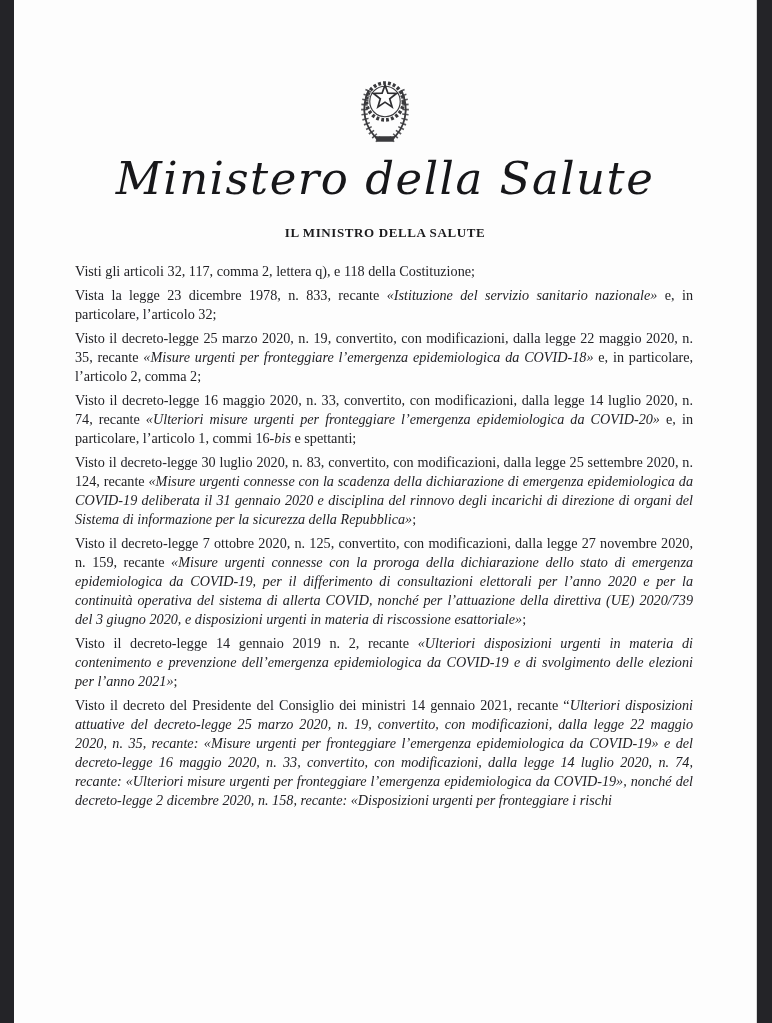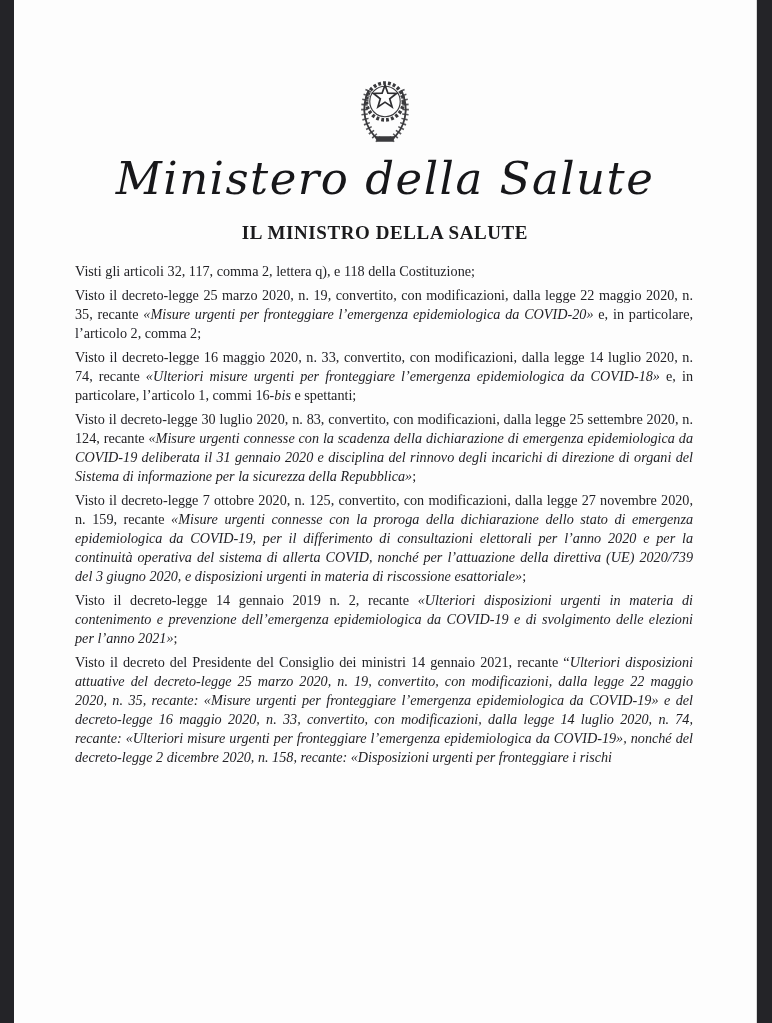--- a/index.html
+++ b/index.html
@@ -5,21 +5,21 @@
   html,body{margin:0;padding:0;background:#1c1c20;}
   .screen{position:relative;width:772px;height:1023px;margin:0 auto;display:flex;background:#fdfdfd;overflow:hidden;}
   .side-border{background:#242428;flex:0 0 auto;}
   .side-border.left{width:14px;}
   .side-border.right{width:15px;border-left:1px solid #d8d8d8;}
   .page{flex:1 1 auto;background:#fdfdfd;display:flex;flex-direction:column;align-items:center;}
   .emblem-wrap{margin-top:66px;height:78px;display:flex;justify-content:center;}
   .script-title{margin-top:6px;font-family:"DejaVu Serif",serif;font-style:italic;font-weight:400;
     font-size:45px;line-height:58px;letter-spacing:1.5px;color:#17171a;white-space:nowrap;}
   .doc-heading{margin-top:16px;font-family:"Liberation Serif",serif;font-weight:700;
-    font-size:19px;line-height:17px;letter-spacing:0.6px;color:#1b1b1d;}
+    font-size:13px;line-height:17px;letter-spacing:0.6px;color:#1b1b1d;}
   .doc-body{margin-top:21px;width:100%;box-sizing:border-box;padding:0 52px 0 61px;}
   p.para{margin:0 11px 5px 0;font-family:"Liberation Serif",serif;font-size:14.2px;line-height:19px;
     text-align:justify;color:#222226;}
   p.para .it{font-style:italic;}
   svg .ln{fill:none;stroke:#3a3a3d;}
 </style>
 </head>
 <body>
 
 <div class="screen">
@@ -43,22 +43,23 @@
         <path d="M30,99 L60,99 L56,107 L34,107 Z" fill="#3a3a3d"></path>
       </svg>
     </div>
 
     <div class="script-title">Ministero della Salute</div>
 
     <div class="doc-heading">IL MINISTRO DELLA SALUTE</div>
 
     <div class="doc-body">
         <p class="para"><span>Visti gli articoli 32, 117, comma 2, lettera q), e 118 della Costituzione;</span></p>
-        <p class="para"><span>Visto il decreto-legge 25 marzo 2020, n. 19, convertito, con modificazioni, dalla legge 22 maggio 2020, n. 35, recante </span><span class="it">«Misure urgenti per fronteggiare l’emergenza epidemiologica da COVID-20»</span><span> e, in particolare, l’articolo 2, comma 2;</span></p>
-        <p class="para"><span>Visto il decreto-legge 16 maggio 2020, n. 33, convertito, con modificazioni, dalla legge 14 luglio 2020, n. 74, recante </span><span class="it">«Ulteriori misure urgenti per fronteggiare l’emergenza epidemiologica da COVID-18»</span><span> e, in particolare, l’articolo 1, commi 16-</span><span class="it">bis</span><span> e spettanti;</span></p>
+        <p class="para"><span>Vista la legge 23 dicembre 1978, n. 833, recante </span><span class="it">«Istituzione del servizio sanitario nazionale»</span><span> e, in particolare, l’articolo 32;</span></p>
+        <p class="para"><span>Visto il decreto-legge 25 marzo 2020, n. 19, convertito, con modificazioni, dalla legge 22 maggio 2020, n. 35, recante </span><span class="it">«Misure urgenti per fronteggiare l’emergenza epidemiologica da COVID-18»</span><span> e, in particolare, l’articolo 2, comma 2;</span></p>
+        <p class="para"><span>Visto il decreto-legge 16 maggio 2020, n. 33, convertito, con modificazioni, dalla legge 14 luglio 2020, n. 74, recante </span><span class="it">«Ulteriori misure urgenti per fronteggiare l’emergenza epidemiologica da COVID-20»</span><span> e, in particolare, l’articolo 1, commi 16-</span><span class="it">bis</span><span> e spettanti;</span></p>
         <p class="para"><span>Visto il decreto-legge 30 luglio 2020, n. 83, convertito, con modificazioni, dalla legge 25 settembre 2020, n. 124, recante </span><span class="it">«Misure urgenti connesse con la scadenza della dichiarazione di emergenza epidemiologica da COVID-19 deliberata il 31 gennaio 2020 e disciplina del rinnovo degli incarichi di direzione di organi del Sistema di informazione per la sicurezza della Repubblica»</span><span>;</span></p>
         <p class="para"><span>Visto il decreto-legge 7 ottobre 2020, n. 125, convertito, con modificazioni, dalla legge 27 novembre 2020, n. 159, recante </span><span class="it">«Misure urgenti connesse con la proroga della dichiarazione dello stato di emergenza epidemiologica da COVID-19, per il differimento di consultazioni elettorali per l’anno 2020 e per la continuità operativa del sistema di allerta COVID, nonché per l’attuazione della direttiva (UE) 2020/739 del 3 giugno 2020, e disposizioni urgenti in materia di riscossione esattoriale»</span><span>;</span></p>
         <p class="para"><span>Visto il decreto-legge 14 gennaio 2019 n. 2, recante </span><span class="it">«Ulteriori disposizioni urgenti in materia di contenimento e prevenzione dell’emergenza epidemiologica da COVID-19 e di svolgimento delle elezioni per l’anno 2021»</span><span>;</span></p>
         <p class="para"><span>Visto il decreto del Presidente del Consiglio dei ministri 14 gennaio 2021, recante “</span><span class="it">Ulteriori disposizioni attuative del decreto-legge 25 marzo 2020, n. 19, convertito, con modificazioni, dalla legge 22 maggio 2020, n. 35, recante: «Misure urgenti per fronteggiare l’emergenza epidemiologica da COVID-19» e del decreto-legge 16 maggio 2020, n. 33, convertito, con modificazioni, dalla legge 14 luglio 2020, n. 74, recante: «Ulteriori misure urgenti per fronteggiare l’emergenza epidemiologica da COVID-19», nonché del decreto-legge 2 dicembre 2020, n. 158, recante: «Disposizioni urgenti per fronteggiare i rischi</span></p>
       </div>
 
   </div>
 
   <div class="side-border right"></div>
 </div>

